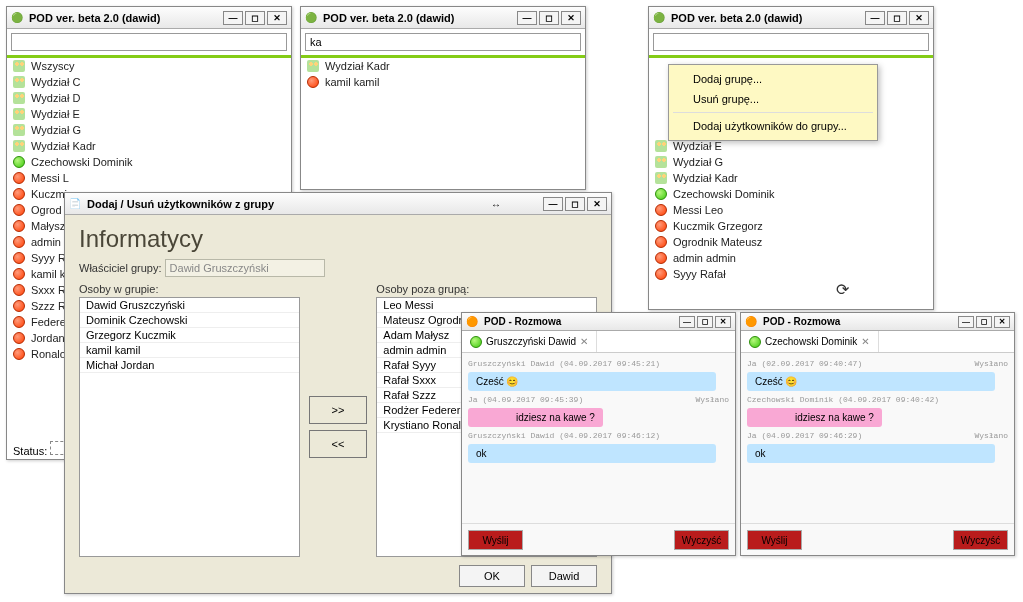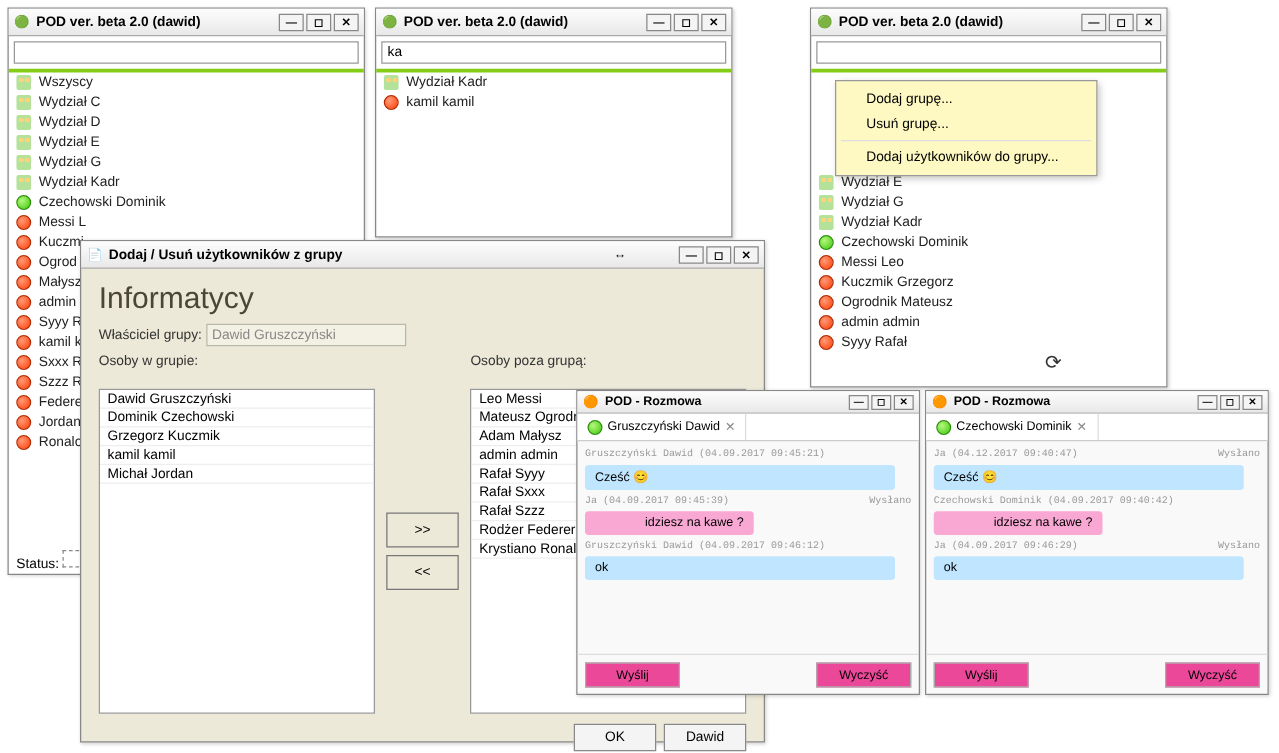--- a/index.html
+++ b/index.html
@@ -198,21 +198,21 @@
     margin-top: 8px;
   }
   .dlg-bottom button {
     width: 66px;
     height: 22px;
     border: 1px solid #888;
     background: #f4f4f4;
     font-size: 11px;
     cursor: pointer;
   }
-  .dlg-label { font-size:11px; color:#333; margin-bottom:16px; }
+  .dlg-label { font-size:11px; color:#333; margin-bottom:2px; }
 
   
   .chat {
     background: #f9f9f9;
   }
   .chat-tabs {
     height: 22px;
     display: flex;
     border-bottom: 1px solid #ccc;
     background:#fff;
@@ -250,23 +250,23 @@
   .b-green { background: #f9a8d4; align-self: flex-start; padding-left: 48px; }
   .b-blue2 { background: #bfe5ff; }
   .chat-footer {
     display:flex;
     justify-content: space-between;
     padding: 6px;
     border-top: 1px solid #ddd;
     gap: 6px;
   }
   .chat-footer button {
-    width: 76px; height: 20px;
+    width: 55px; height: 20px;
     border:1px solid #aaa;
-    background:#ec4899;
+    background:#b91c1c;
     font-size:10px;
     cursor:pointer;
   }
   .cursor-icon {
     position:absolute;
     font-size:16px;
     color:#333;
     pointer-events:none;
   }
 </style>
@@ -562,21 +562,21 @@
   </div>
   <div class="chat-tabs">
     <div class="chat-tab">
       <span class="icon icon-online"></span>
       <span>Czechowski Dominik</span>
       <span class="close">✕</span>
     </div>
   </div>
   <div class="chat-msgs" id="chat2-msgs">
       <div class="meta">
-        <span>Ja (04.12.2017 09:40:47)</span>
+        <span>Ja (02.09.2017 09:40:47)</span>
         <span>Wysłano</span>
       </div>
       <div class="bubble b-blue">Cześć 😊</div>
       <div class="meta">
         <span>Czechowski Dominik (04.09.2017 09:40:42)</span>
         <span></span>
       </div>
       <div class="bubble b-green">idziesz na kawe ?</div>
       <div class="meta">
         <span>Ja (04.09.2017 09:46:29)</span>

